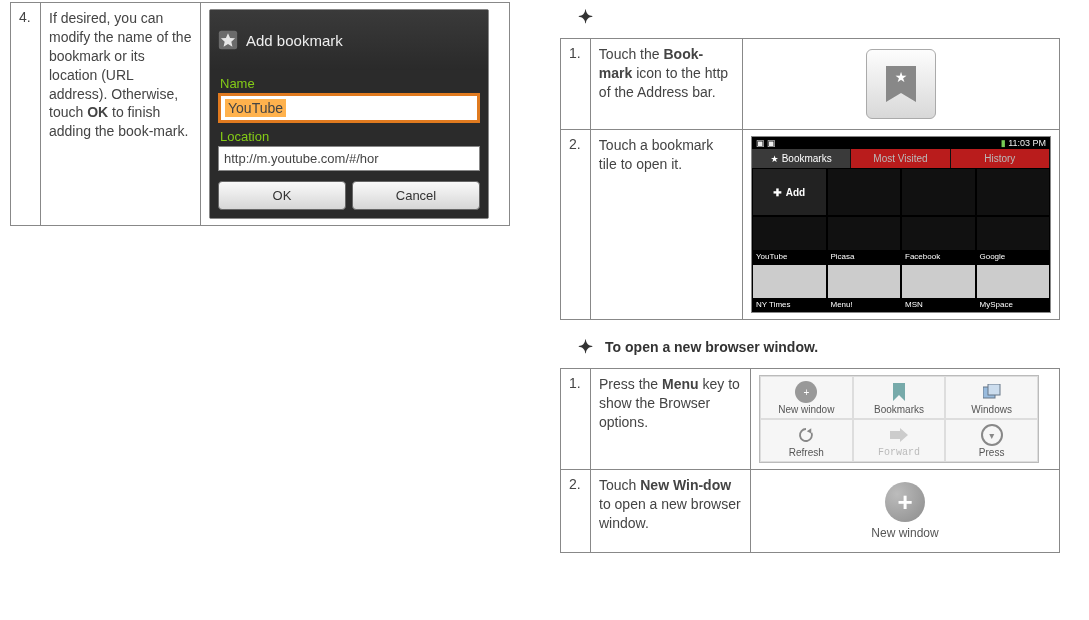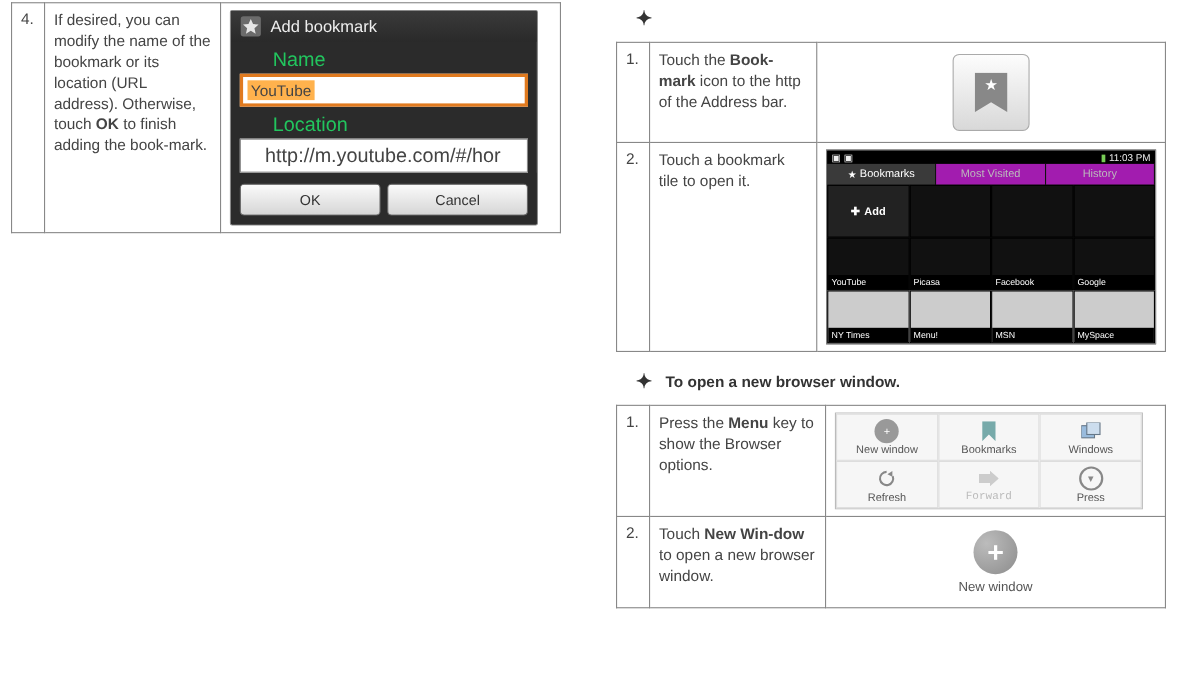--- a/index.html
+++ b/index.html
@@ -50,42 +50,41 @@
     border-radius: 2px;
     padding: 0;
     width: 280px;
     overflow: hidden;
   }
   .addbm .dlg-header {
     display: flex;
     align-items: center;
     background: linear-gradient(#3a3a3a,#2a2a2a);
     color: #eee;
-    padding: 4px 8px;
+    padding: 20px 8px;
     font-size: 15px;
   }
   .addbm .dlg-header svg { margin-right: 8px; }
   .field-label {
-    color: #22c55e;
-    font-size: 18px;
+    color: #84cc16;
+    font-size: 13px;
     padding: 6px 10px 2px;
-    margin-left: 28px;
   }
   .addbm .field-wrap { padding: 0 8px; }
   .name-highlight {
     background:#ffb24d; padding:1px 3px; display:inline-block;
   }
   .name-box {
      border:3px solid #e07a1f; background:#fff; padding:3px 4px; font-size:14px;
   }
   .addbm input.url {
     width: 100%;
     border: 1px solid #888;
-    padding: 4px 22px;
-    font-size: 18px;
+    padding: 4px 5px;
+    font-size: 13px;
     background: #fff;
     color: #444;
   }
   .addbm .btn-row {
     display:flex; gap:6px; padding:10px 8px 8px;
     background:#2b2b2b;
   }
   .addbm .btn {
     flex:1;
     background: linear-gradient(#fafafa,#d6d6d6);
@@ -122,21 +121,21 @@
     font-size:9px;
   }
   .bm-status {
     display:flex; justify-content:space-between;
     background:#000; color:#eee;
     padding:1px 4px; font-size:9px;
   }
   .bm-tabs { display:flex; }
   .bm-tabs div{
     flex:1; text-align:center; padding:4px 0;
-    background:#a21caf; border-right:1px solid #111;
+    background:#b91c1c; border-right:1px solid #111;
     font-size:10px; color:#bbb;
     display:flex;align-items:center;justify-content:center;gap:3px;
   }
   .bm-tabs div.active{ background:#3a3a3a; color:#fff; }
   .bm-grid { display:grid; grid-template-columns:repeat(4,1fr); }
   .bm-tile {
     height:48px; border:1px solid #000;
     background:#111;
     display:flex; flex-direction:column;
     justify-content:flex-end;

